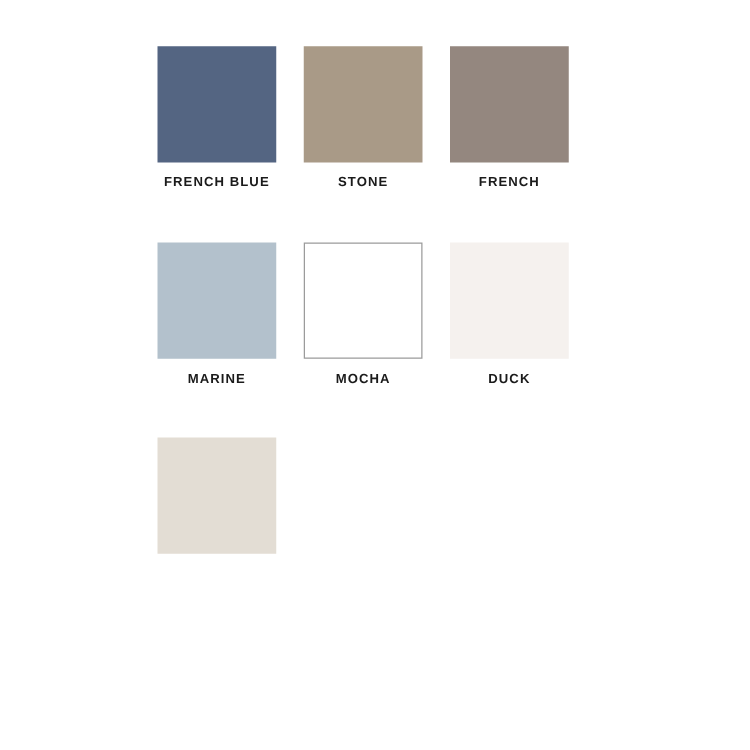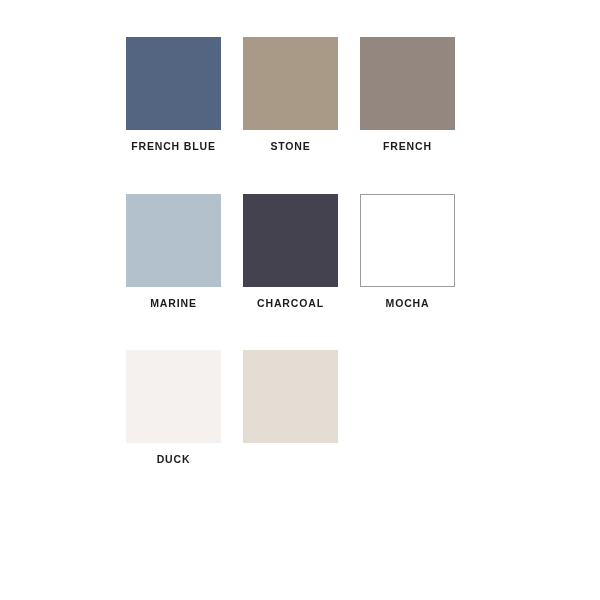--- a/index.html
+++ b/index.html
@@ -78,24 +78,20 @@
       </div>
       <div class="swatch-cell">
         <div class="swatch-chip" style="background-color: rgb(148, 135, 127);"></div>
         <div class="swatch-label">FRENCH</div>
       </div>
       <div class="swatch-cell">
         <div class="swatch-chip" style="background-color: rgb(179, 193, 204);"></div>
         <div class="swatch-label">MARINE</div>
       </div>
       <div class="swatch-cell">
-        <div class="swatch-chip" style="background-color: rgb(68, 66, 78);"></div>
-        <div class="swatch-label">CHARCOAL</div>
-      </div>
-      <div class="swatch-cell">
         <div class="swatch-chip bordered" style="background-color: rgb(255, 255, 255);"></div>
         <div class="swatch-label">MOCHA</div>
       </div>
       <div class="swatch-cell">
         <div class="swatch-chip" style="background-color: rgb(245, 241, 238);"></div>
         <div class="swatch-label">DUCK</div>
       </div>
       <div class="swatch-cell">
         <div class="swatch-chip" style="background-color: rgb(227, 221, 212);"></div>
       </div>

